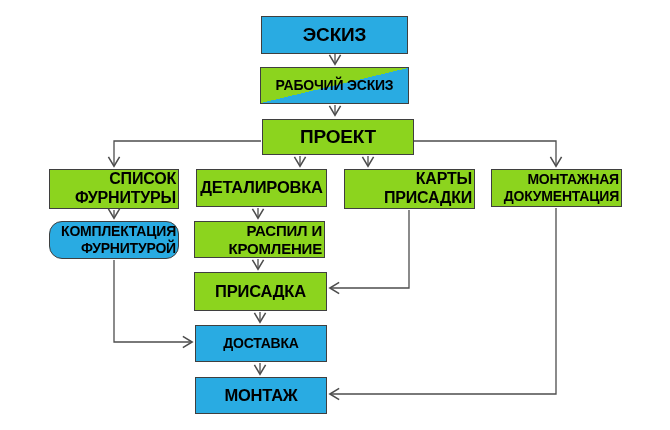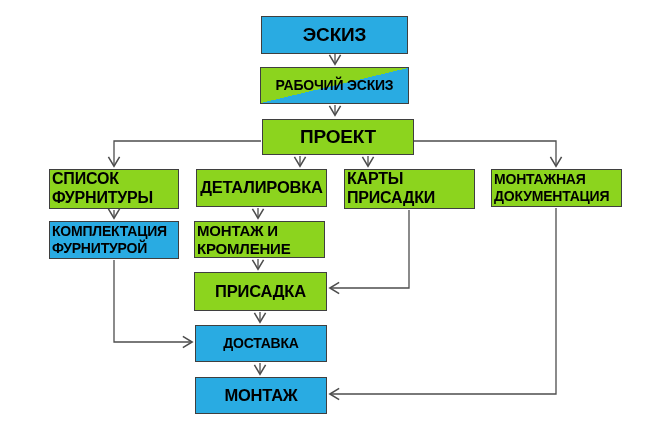--- a/index.html
+++ b/index.html
@@ -19,21 +19,21 @@
     position: absolute;
     left: 0; top: 0;
     width: 670px; height: 430px;
   }
   .node {
     position: absolute;
     box-sizing: border-box;
     display: flex;
     align-items: center;
     justify-content: center;
-    text-align: left;
+    text-align: right;
     font-weight: 700;
     color: #000000;
     border: 1.5px solid #3f3f3f;
     line-height: 1.18;
     padding: 1px 2px;
     letter-spacing: -0.2px;
   }
   .nowrap { white-space: nowrap; }
 
   
@@ -100,26 +100,26 @@
   </div>
 
   <div id="n-karty" class="node" style="background: rgb(140, 212, 30);">
     <span>КАРТЫ ПРИСАДКИ</span>
   </div>
 
   <div id="n-montazhnaya" class="node" style="background: rgb(140, 212, 30);">
     <span>МОНТАЖНАЯ ДОКУМЕНТАЦИЯ</span>
   </div>
 
-  <div id="n-komplektatsiya" class="node" style="background: rgb(41, 171, 226);">
+  <div id="n-komplektatsiya" class="node" style="background: rgb(41, 171, 226); border-radius: 13px;">
     <span>КОМПЛЕКТАЦИЯ ФУРНИТУРОЙ</span>
   </div>
 
   <div id="n-raspil" class="node" style="background: rgb(140, 212, 30);">
-    <span>МОНТАЖ И КРОМЛЕНИЕ</span>
+    <span>РАСПИЛ И КРОМЛЕНИЕ</span>
   </div>
 
   <div id="n-prisadka" class="node" style="background: rgb(140, 212, 30);">
     <span>ПРИСАДКА</span>
   </div>
 
   <div id="n-dostavka" class="node" style="background: rgb(41, 171, 226);">
     <span>ДОСТАВКА</span>
   </div>
 

